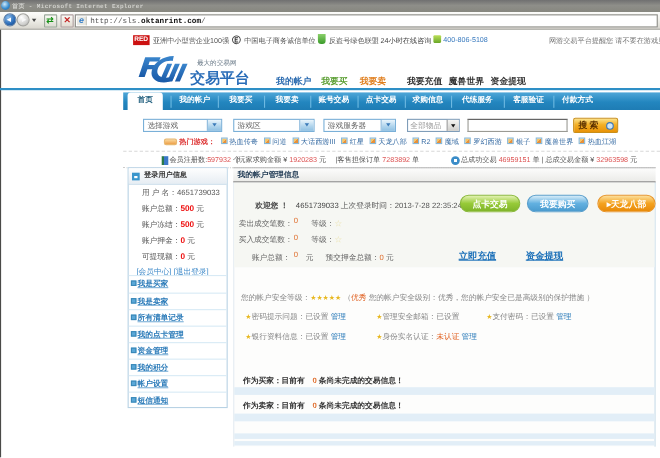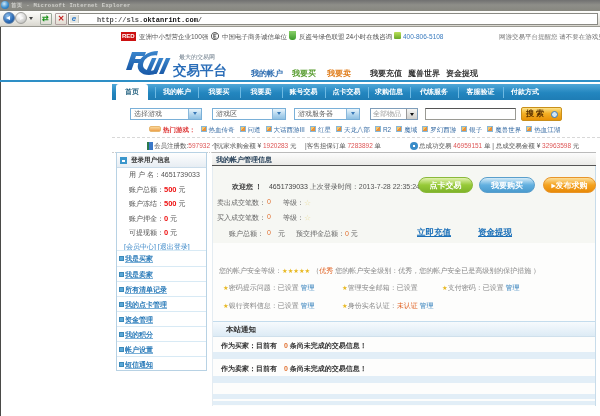--- a/index.html
+++ b/index.html
@@ -21,21 +21,21 @@
 #backbtn { left:3px; background:radial-gradient(circle at 35% 30%,#8fc0ec,#2b6cb8 60%,#17457e); border:1px solid #5a7da8; }
 #backbtn:after { content:""; position:absolute; left:2px; top:3px; border-top:2px solid transparent; border-bottom:2px solid transparent; border-right:4px solid #fff; }
 #fwdbtn { left:15px; background:radial-gradient(circle at 35% 30%,#ffffff,#d4d4d2 60%,#a9a9a6); border:1px solid #a2a29e; }
 #fwdbtn:after { content:""; position:absolute; left:4px; top:3px; border-top:2px solid transparent; border-bottom:2px solid transparent; border-left:4px solid #f8f8f8; }
 #ddarrow { left:29px; top:6px; width:0; height:0; border-left:2.5px solid transparent; border-right:2.5px solid transparent; border-top:3px solid #444; position:absolute; }
 #refbtn { left:40px; top:2px; position:absolute; width:12px; height:12px; border:1px solid #9aa89a; background:linear-gradient(#fafaf6,#dcdcd2); border-radius:1px; }
 #refbtn:before { content:"\21C4"; position:absolute; left:1px; top:0; font-size:8px; color:#159015; font-weight:bold; line-height:10px; }
 #stopbtn { left:55px; top:2px; position:absolute; width:12px; height:12px; border:1px solid #b0a0a0; background:linear-gradient(#fafaf6,#e2dcd2); border-radius:1px; font-size:8px; color:#c32222; font-weight:bold; line-height:10px; text-align:center; }
 #urlbox { position:absolute; left:68px; top:2px; width:530px; height:12px; background:#fff; border:1px solid #8a8a84; }
 #urlbox .eicon { position:absolute; left:1px; top:1px; width:9px; height:8px; color:#2a78c8; background:#e8e8e2; border-right:1px solid #c8c8c0; font-size:8px; font-weight:bold; line-height:8px; font-style:italic; text-align:center; }
-#urlbox .u { position:absolute; left:28px; top:1.5px; font-family:"Liberation Mono",monospace; font-size:7px; color:#555;font-weight:bold; }
+#urlbox .u { position:absolute; left:13px; top:1.5px; font-family:"Liberation Mono",monospace; font-size:7px; color:#555; }
 #urlbox .u b { color:#111; }
 #winborder { left:0; top:27px; width:1px; height:389px; background:#4a4a48; }
 
 
 #badges { left:0; top:29px; width:600px; height:16px; font-size:6.5px; color:#555; white-space:nowrap; }
 #badges span { position:absolute; top:4px; }
 #badges .red { left:121px; top:3px; background:#cc1111; color:#fff; font-weight:bold; font-size:6px; padding:0 1px; line-height:9px; }
 #badges .ce { top:2px; font-size:8px; color:#333; font-weight:bold; }
 #badges .shield { left:289px; top:2px; width:7px; height:9px; background:linear-gradient(#8ad06a,#3a9a2a); border-radius:0 0 3px 3px; }
 #badges .phoneic { left:394px; top:3px; width:7px; height:7px; background:linear-gradient(#bce05a,#6aa828); border-radius:1px; }
@@ -245,33 +245,32 @@
   <div class="menuitem" style="top:188px;"><span class="sq"></span>帐户设置</div>
   <div class="menuitem" style="top:203px;"><span class="sq"></span>短信通知</div>
 </div>
 <div id="main" class="abs">
   <div id="mainhead"><span style="margin-left:4px;">我的帐户管理信息</span></div>
   <div id="mainbody">
     <div id="welcome"></div>
     <div id="wtxt"><span class="hi">欢迎您 ！</span>　<span style="color:#444">4651739033</span> 上次登录时间：2013-7-28 22:35:24</div>
     <div class="btn" id="btn1">点卡交易</div>
     <div class="btn" id="btn2">我要购买</div>
-    <div class="btn" id="btn3">▸发布求购</div>
+    <div class="btn" id="btn3">▸天龙八部</div>
     <div class="wline" style="left:4px;top:32px;width:200px;">卖出成交笔数：<b style="position:absolute;left:50px;">0</b><span style="position:absolute;left:66px;">等级：<span class="star">☆</span></span></div>
     <div class="wline" style="left:4px;top:47px;width:200px;">买入成交笔数：<b style="position:absolute;left:50px;">0</b><span style="position:absolute;left:66px;">等级：<span class="star">☆</span></span></div>
     <div class="wline" style="left:4px;top:63px;width:260px;"><span style="margin-left:12px;">账户总额：</span><b style="position:absolute;left:50px;">0</b><span style="position:absolute;left:61px;">元</span><span style="position:absolute;left:79px;">预交押金总额：<b>0</b> 元</span></div>
     <div class="biglink" style="left:204px;top:61px;">立即充值</div>
     <div class="biglink" style="left:265px;top:61px;">资金提现</div>
     <div class="secline" style="left:6px;top:100px;">您的帐户安全等级：<span class="stars">★★★★★</span> （<span class="no">优秀</span> 您的帐户安全级别：优秀，您的帐户安全已是高级别的保护措施 ）</div>
     <div class="secline" style="left:10px;top:117px;"><span class="stars">★</span>密码提示问题：已设置 <span class="mg">管理</span></div>
     <div class="secline" style="left:129px;top:117px;"><span class="stars">★</span>管理安全邮箱：已设置</div>
     <div class="secline" style="left:229px;top:117px;"><span class="stars">★</span>支付密码：已设置 <span class="mg">管理</span></div>
     <div class="secline" style="left:10px;top:135px;"><span class="stars">★</span>银行资料信息：已设置 <span class="mg">管理</span></div>
     <div class="secline" style="left:129px;top:135px;"><span class="stars">★</span>身份实名认证：<span class="no">未认证</span> <span class="mg">管理</span></div>
-    <div id="noticebar"><span style="margin-left:13px;">本站通知</span></div>
     <div class="nrow" style="left:8px;top:175px;">作为买家：目前有　<b>0</b> 条尚未完成的交易信息！</div>
     <div class="band" style="top:186px;height:7px;"></div>
     <div class="nrow" style="left:8px;top:198px;">作为卖家：目前有　<b>0</b> 条尚未完成的交易信息！</div>
     <div class="band" style="top:210px;height:7px;"></div>
     <div class="band" style="top:228px;height:5px;"></div>
     <div class="band" style="top:235px;height:4px;"></div>
   </div>
 </div>
 
 </body></html>

